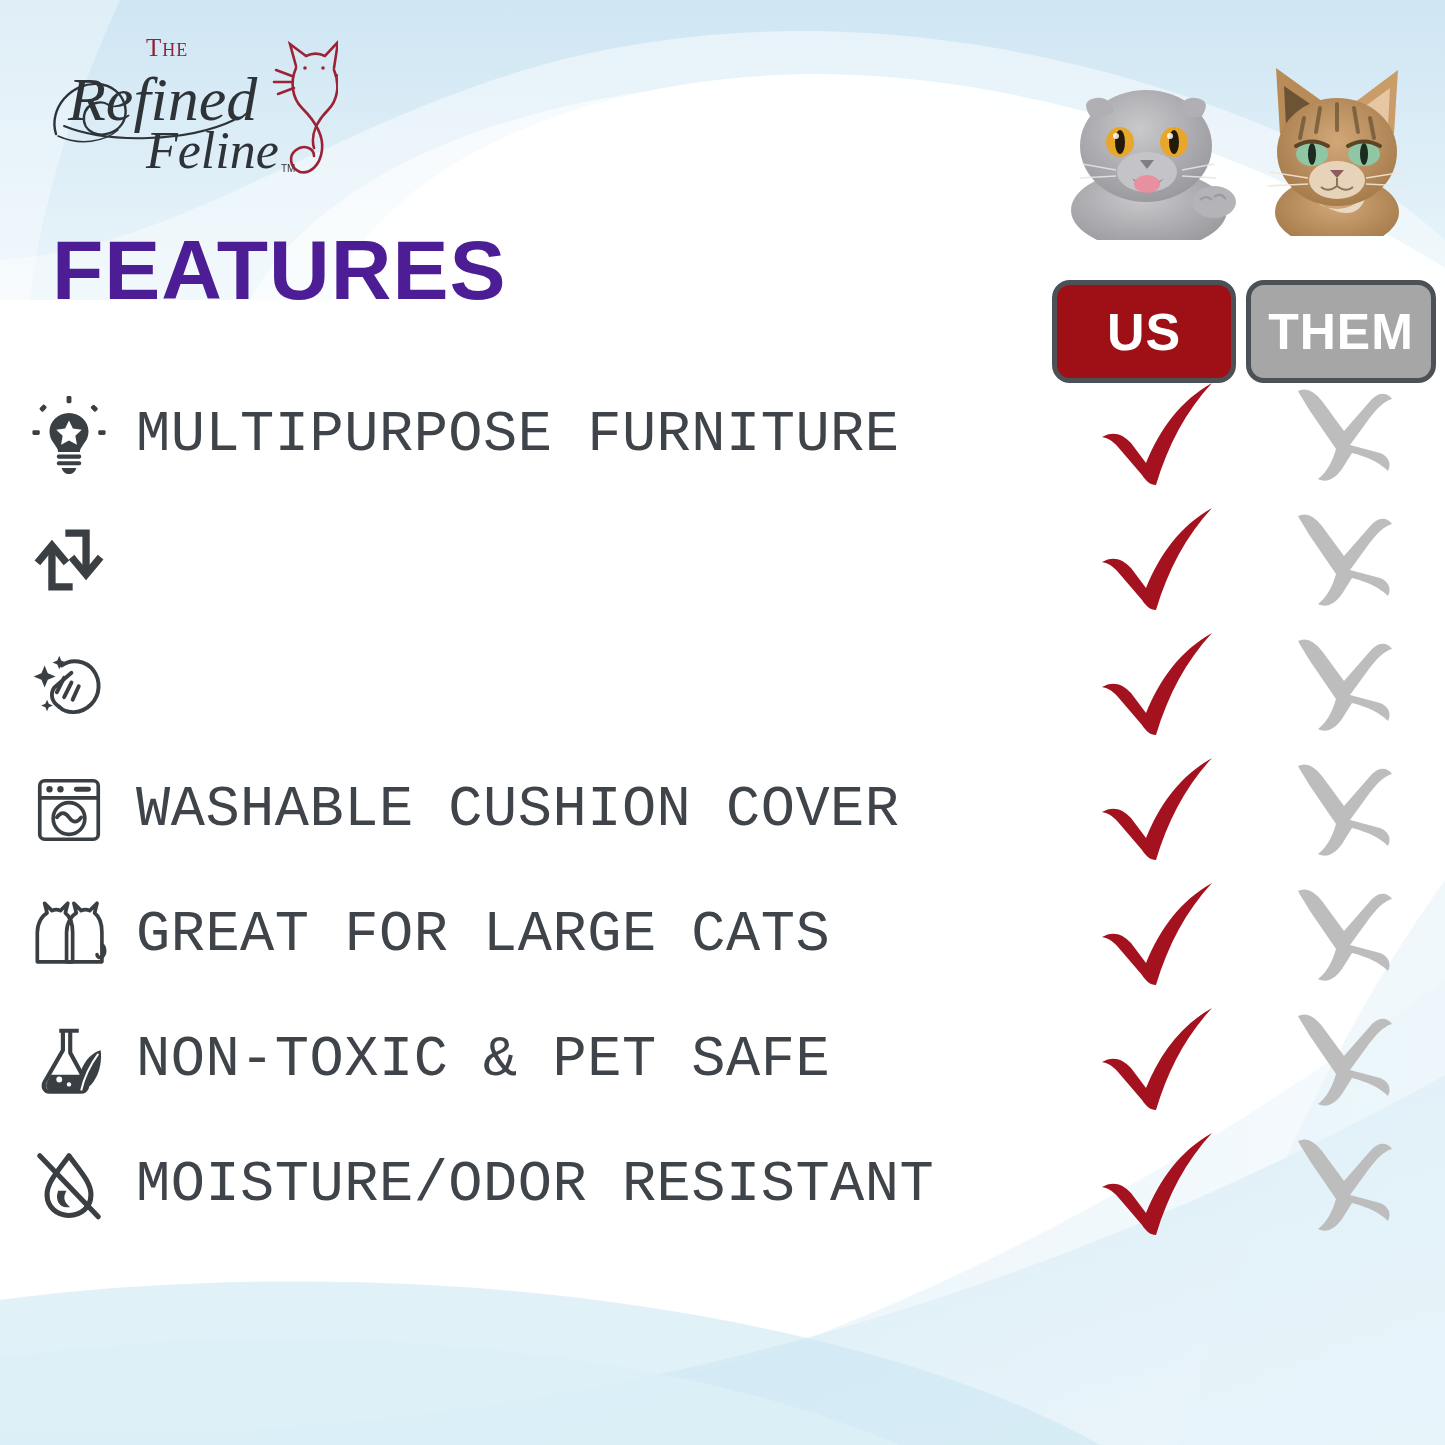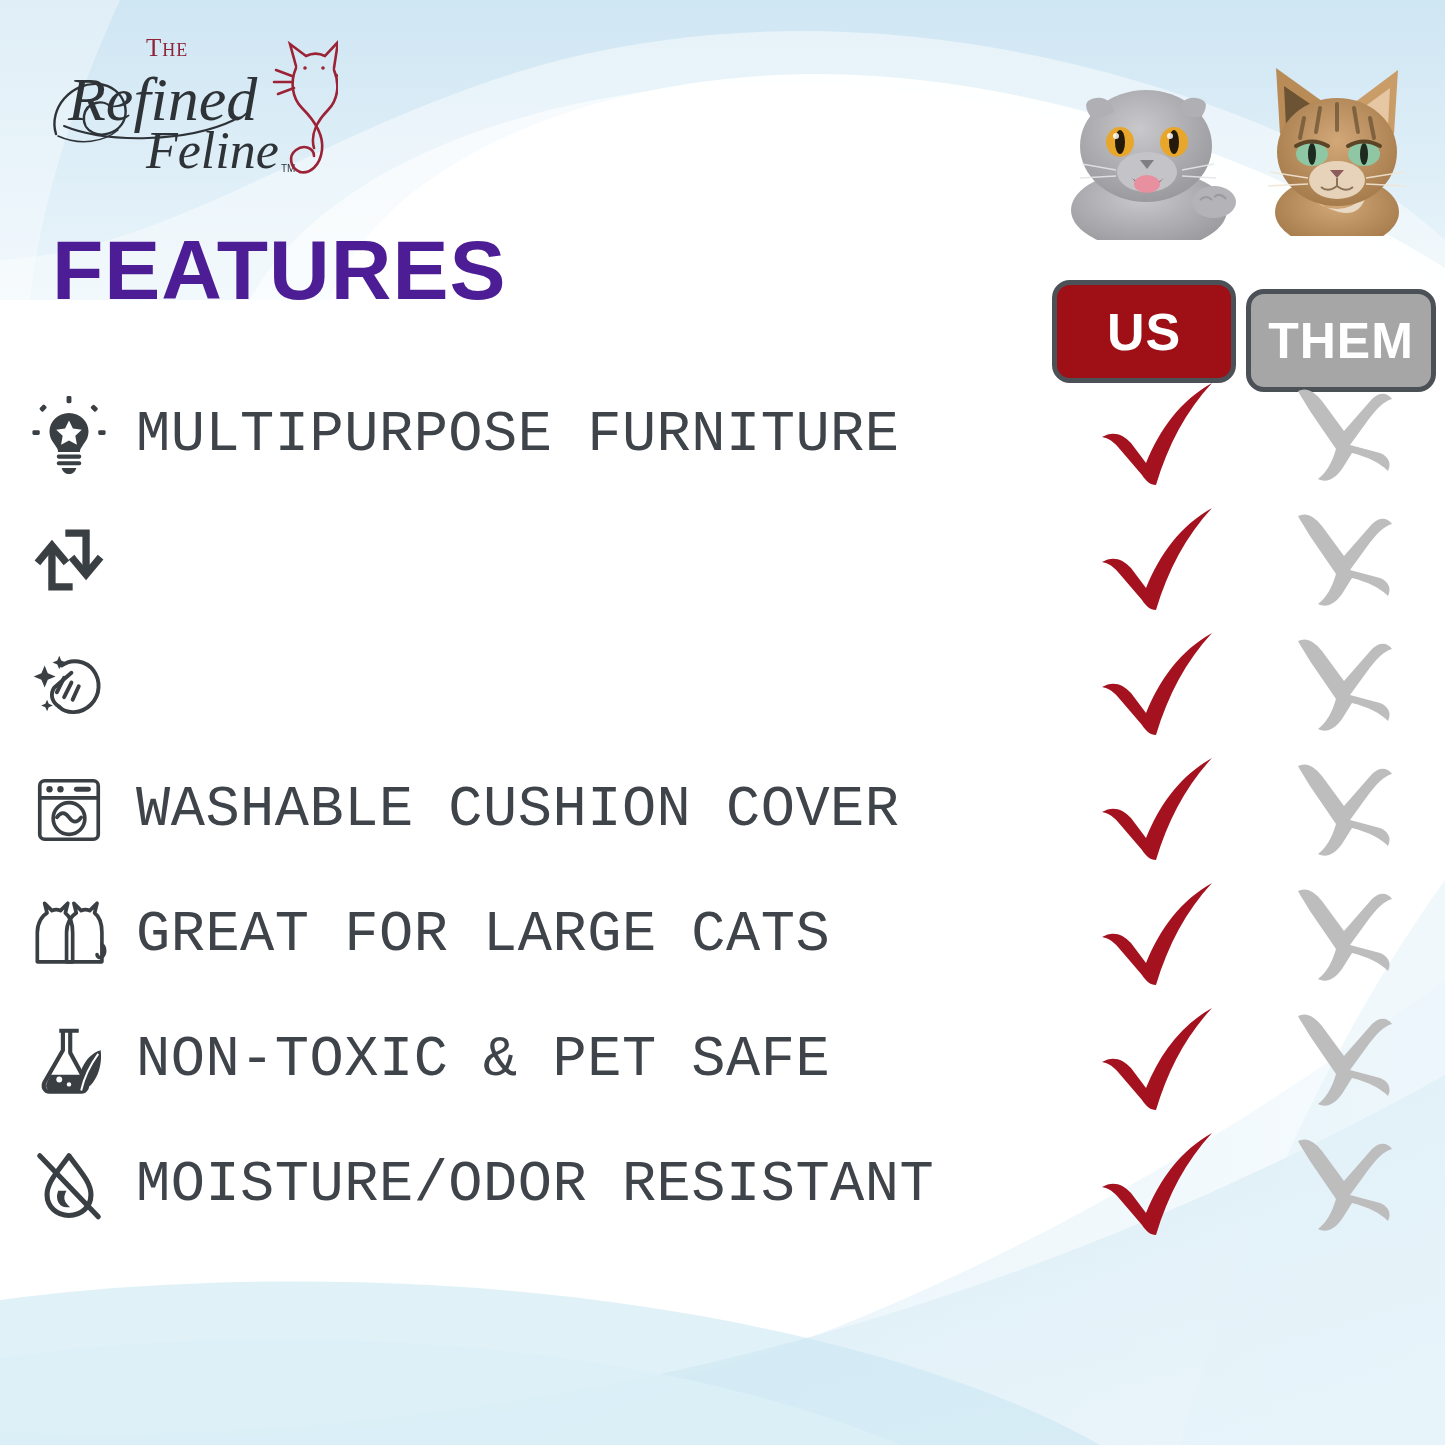--- a/index.html
+++ b/index.html
@@ -33,21 +33,21 @@
   .cat-us{ left:6px; top:0px; width:190px; height:180px; }
   .cat-them{ left:200px; top:-4px; width:178px; height:180px; }
   .badge{
     position:absolute; top:220px;
     border:5px solid #4b5157; border-radius:18px;
     display:flex; align-items:center; justify-content:center;
     color:#ffffff; font-weight:bold; letter-spacing:1px;
     box-sizing:border-box;
   }
   .badge-us{ left:4px; width:184px; height:103px; background:#9E1016; font-size:52px; }
-  .badge-them{ left:198px; width:190px; height:103px; background:#A6A6A6; font-size:50px;margin-top:9px; }
+  .badge-them{ left:198px; width:190px; height:103px; background:#A6A6A6; font-size:50px; }
 
   
   .rows{ position:absolute; left:0; top:372px; width:1445px; }
   .row{
     position:relative; height:125px;
     display:flex; align-items:center;
   }
   .row-icon{
     position:absolute; left:30px; top:50%; transform:translateY(-50%);
     width:78px; height:78px; display:flex; align-items:center; justify-content:center;

